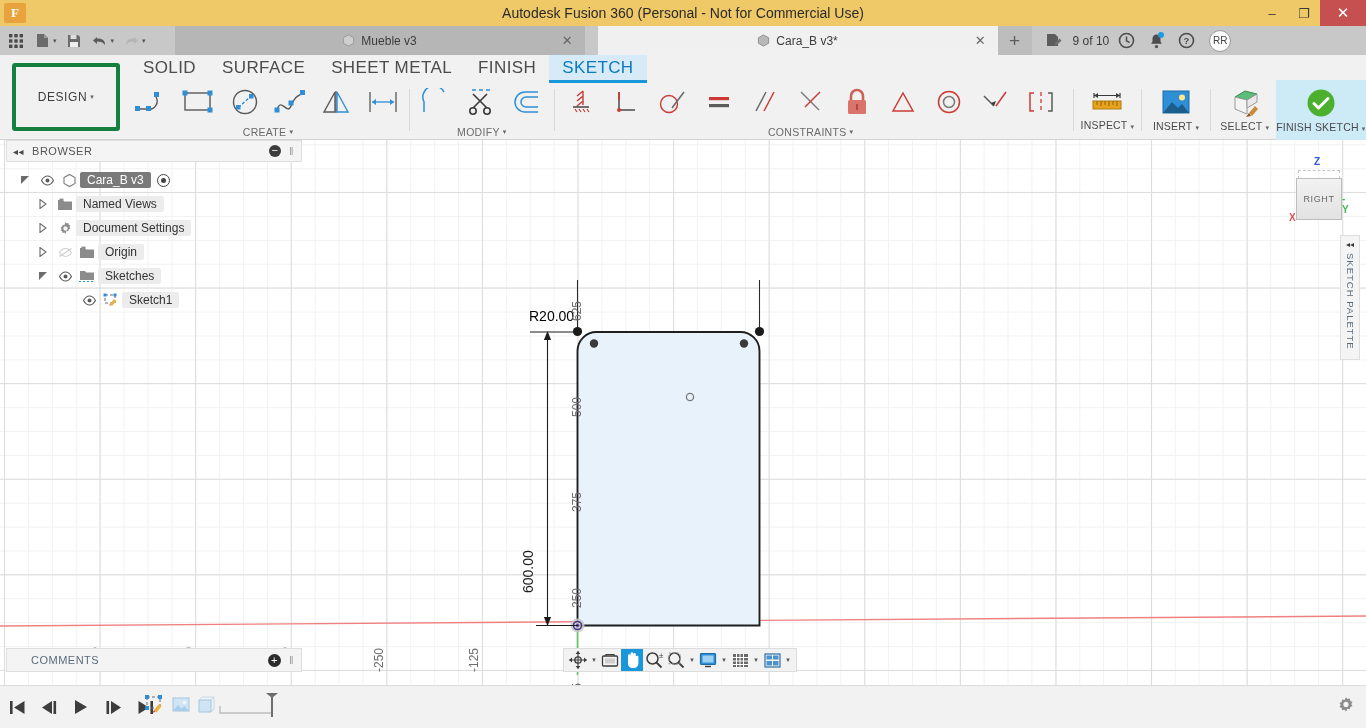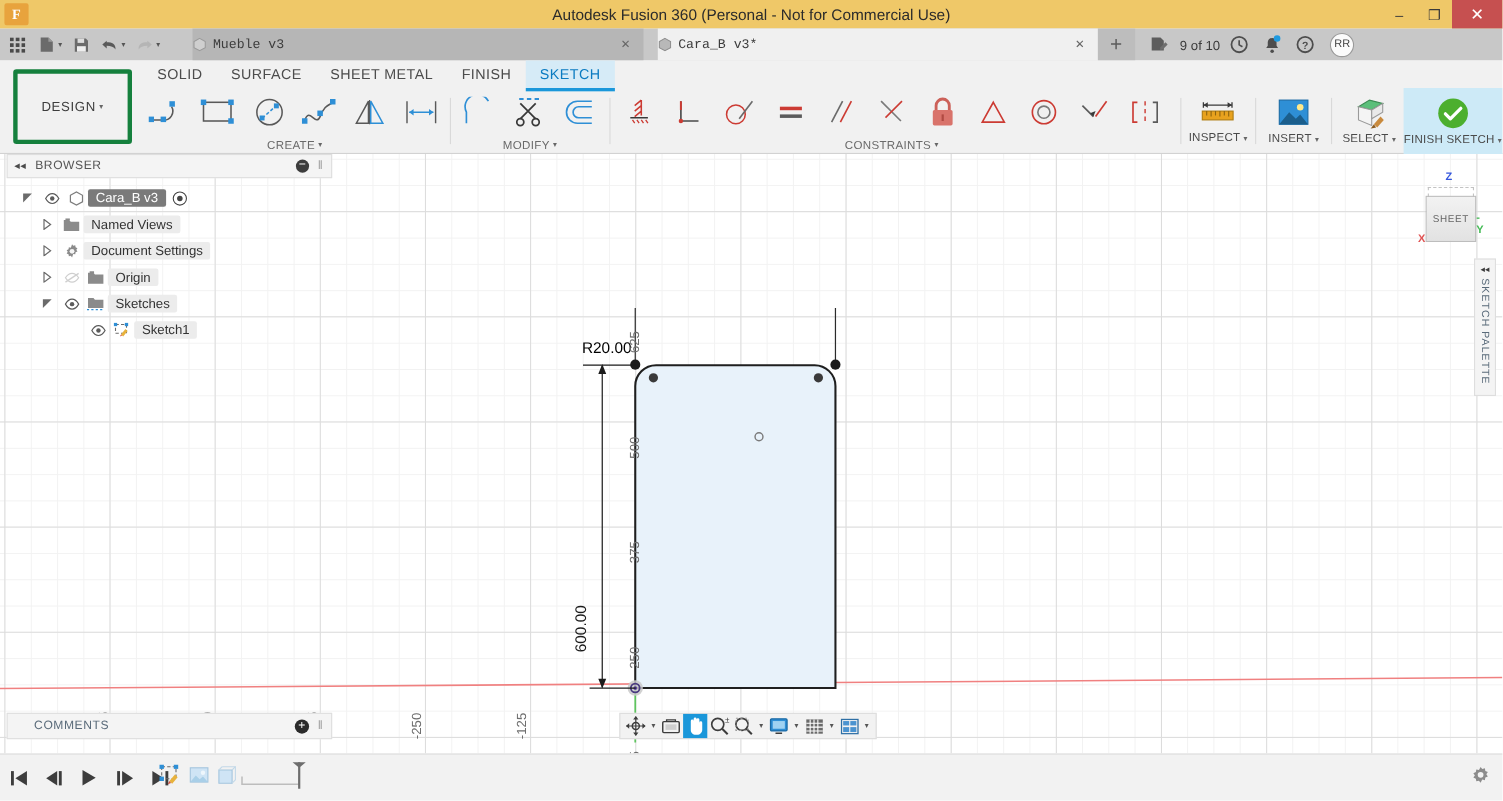--- a/index.html
+++ b/index.html
@@ -41,22 +41,22 @@
     background: #c8c8c8;
     display: flex; align-items: stretch;
   }
   .qat { display: flex; align-items: center; padding: 0 4px; gap: 2px; }
   .qat-btn {
     width: 24px; height: 25px; display: flex; align-items: center; justify-content: center;
     color: #4a4a4a;
   }
   .qat-caret { font-size: 7px; color: #555; margin-left: -3px; margin-right: 3px; }
   .doctab {
-    height: 29px; display: flex; align-items: center; 
-    font-size: 12px; color: #3c3c3c; position: relative; gap: 6px; font-family: Liberation Mono, monospace;
+    height: 29px; display: flex; align-items: center; justify-content: center;
+    font-size: 12px; color: #3c3c3c; position: relative; gap: 6px;
   }
   .doctab.inactive { background: #b6b6b6; width: 410px; margin-left: 22px; }
   .doctab.active { background: #f0f0f0; width: 400px; }
   .tab-close { position: absolute; right: 12px; font-size: 13px; color: #666; }
   .tab-cube { width: 13px; height: 13px; }
   .newtab {
     width: 34px; display: flex; align-items: center; justify-content: center;
     background: #bdbdbd; font-size: 19px; color: #5d5d5d; font-weight: 300;
   }
   .tabright { display: flex; align-items: center; gap: 4px; padding-left: 10px; }
@@ -76,21 +76,21 @@
   }
   .design-btn {
     position: absolute; left: 12px; top: 8px; width: 108px; height: 68px;
     border: 4px solid #15803d; border-radius: 3px; background: #f1f1f1;
     display: flex; align-items: center; justify-content: center;
     font-size: 12px; color: #3d3d3d; letter-spacing: .6px;
   }
   .wstabs { position: absolute; left: 130px; top: 0; display: flex; align-items: flex-start; }
   .wstab {
     height: 25px; padding: 0 13px; display: flex; align-items: center;
-    font-size: 13px; color: #4c4c4c; letter-spacing: .4px;
+    font-size: 17px; color: #4c4c4c; letter-spacing: .4px;
   }
   .wstab.active { color: #0b7bc1; background: #d6ebf7; border-bottom: 3px solid #1a97da; height: 28px; }
   .panels { position: absolute; left: 130px; top: 25px; right: 0; height: 60px; display: flex; }
   .panel { display: flex; flex-direction: column; position: relative; }
   .panel-row { display: flex; align-items: center; height: 44px; }
   .panel-label {
     height: 16px; font-size: 10.5px; color: #6a6a6a; letter-spacing: .3px;
     display: flex; align-items: center; justify-content: center;
   }
   .tool {
@@ -736,21 +736,21 @@
     </div>
 
     <div class="comments">
       <span class="lbl">COMMENTS</span>
       <span class="plus">+</span>
       <span class="grip">‖</span>
     </div>
 
     <div class="viewcube">
       <div class="cube-top"></div>
-      <div class="cube-face">SHEET</div>
+      <div class="cube-face">RIGHT</div>
       <span class="ax" style="left:26px;top:0;color:#3355dd">Z</span>
       <span class="ax" style="left:1px;top:56px;color:#e05555">X</span>
       <span class="ax" style="left:54px;top:37px;color:#44bb55">-Y</span>
     </div>
 
     <div class="palette-tab">
       <span style="font-size:8px;color:#3a3a3a">◂◂</span>
       <span class="txt">SKETCH PALETTE</span>
     </div>
 

